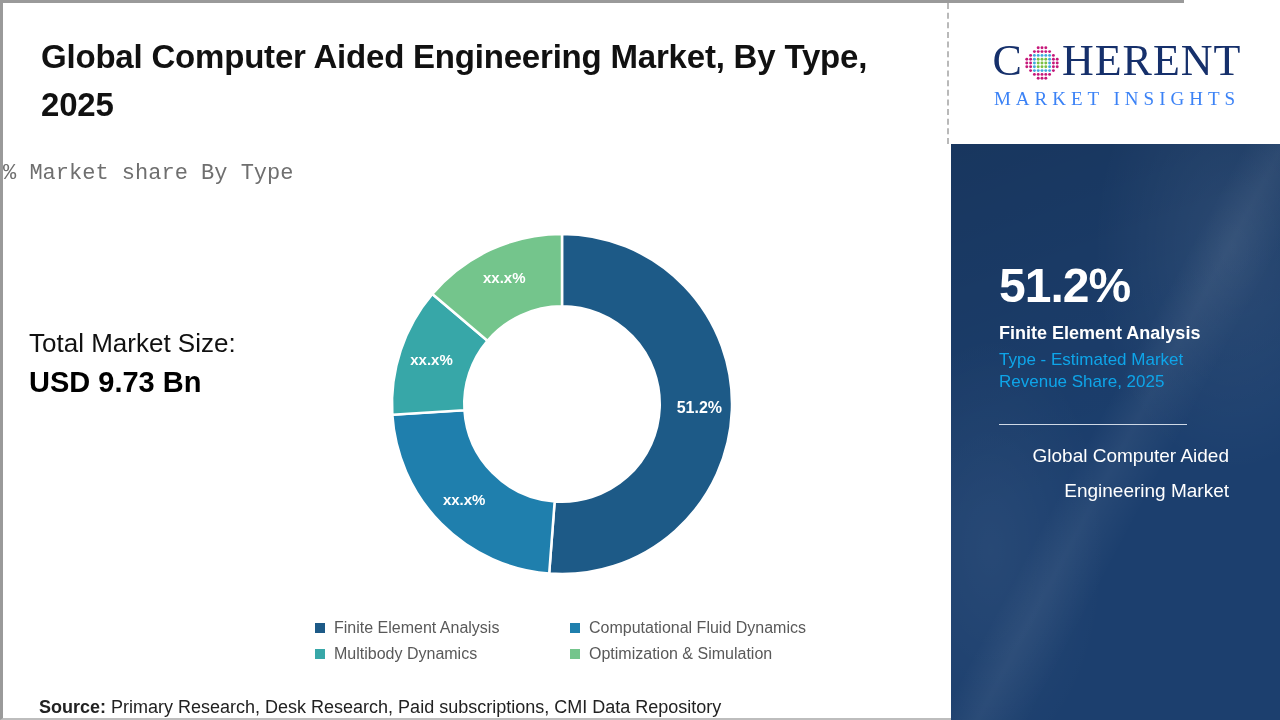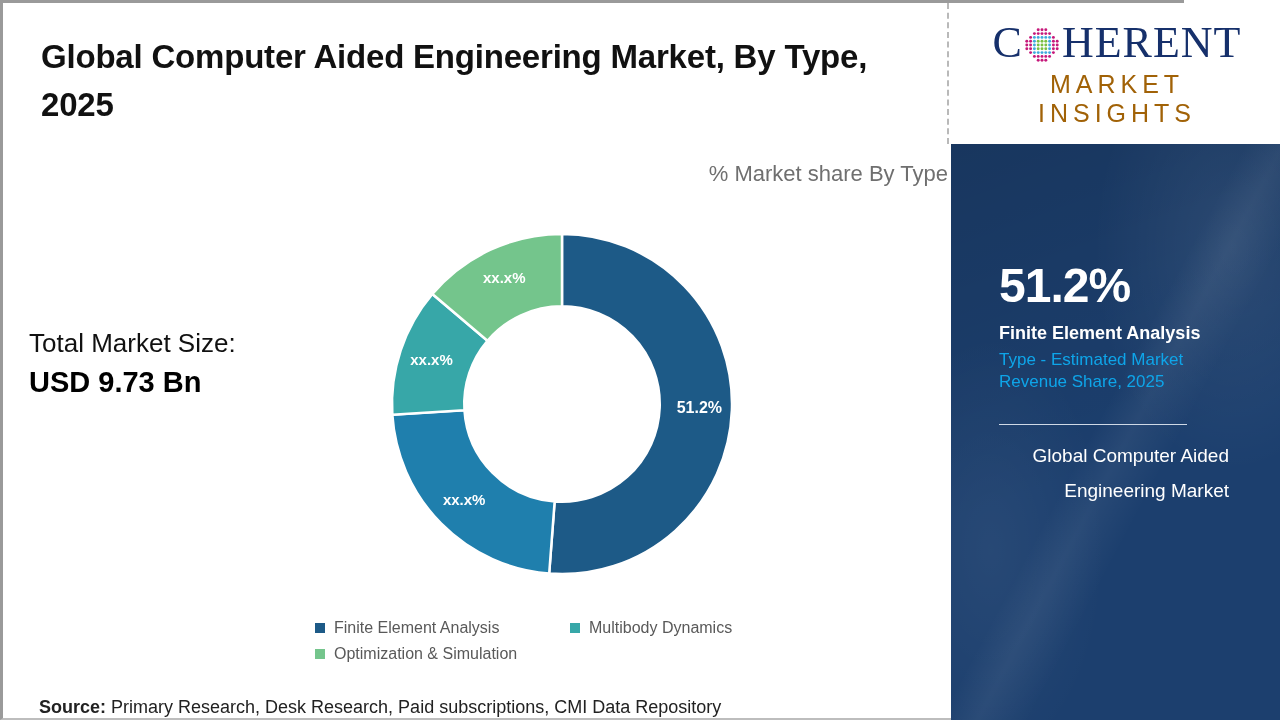--- a/index.html
+++ b/index.html
@@ -22,21 +22,21 @@
   #left-pane{position:absolute;left:0;top:0;width:945px;height:714px;background:#fff;}
 
   #chart-title{
     position:absolute;left:38px;top:30px;width:860px;
     font-size:33px;font-weight:bold;color:#111;
     line-height:1.46;letter-spacing:-0.2px;
   }
 
   #chart-subtitle{
     position:absolute;left:0;top:158px;width:945px;
-    text-align:right;font-size:22px;color:#6f6f6f;
+    text-align:left;font-size:22px;color:#6f6f6f;font-family:Liberation Mono, monospace;
   }
 
   
   #total-market{position:absolute;left:26px;top:322px;width:300px;}
   #total-market .tm-label{font-size:26px;color:#111;line-height:1.42;}
   #total-market .tm-value{font-size:29px;font-weight:bold;color:#000;line-height:1.42;}
 
   
   #donut-wrap{position:absolute;left:380px;top:222px;width:358px;height:358px;}
   #donut-svg{display:block;width:358px;height:358px;}
@@ -75,22 +75,22 @@
   #logo{width:292px;}
   #logo-top{display:flex;align-items:center;justify-content:center;height:46px;}
   .logo-word{
     font-family:"Liberation Serif","DejaVu Serif",serif;
     font-size:44px;font-weight:normal;color:#16306b;letter-spacing:1px;
     line-height:1;
   }
   #logo-globe{width:38px;height:38px;margin:0 1px 0 0;position:relative;top:2px;}
   #logo-sub{
     text-align:center;margin-top:4px;
-    font-family:Liberation Sans, sans-serif;
-    font-size:25px;color:#a16207;letter-spacing:5.0px;
+    font-family:Liberation Serif, serif;
+    font-size:19px;color:#3b82f6;letter-spacing:5.0px;
   }
 
   #blue-panel{
     position:absolute;left:0;top:141px;width:332px;height:579px;
     background:#1c3f6e;overflow:hidden;
   }
   #blue-panel .texture{
     position:absolute;inset:0;
     background:
       radial-gradient(ellipse 200px 320px at 85% 18%, rgba(255,255,255,.075), rgba(255,255,255,0) 70%),
@@ -141,20 +141,24 @@
             <text x="48.51114376564681" y="135.6932908788914" class="slice-label">xx.x%</text>
             <text x="121.24346341498169" y="54.23223518090322" class="slice-label">xx.x%</text>
           </g>
       </svg>
     </div>
 
     <div id="legend">
         <div class="legend-item">
           <span class="legend-swatch" style="background: rgb(29, 90, 135);"></span>
           <span>Finite Element Analysis</span>
+        </div>
+        <div class="legend-item">
+          <span class="legend-swatch" style="background: rgb(31, 127, 173);"></span>
+          <span>Computational Fluid Dynamics</span>
         </div>
         <div class="legend-item">
           <span class="legend-swatch" style="background: rgb(55, 167, 168);"></span>
           <span>Multibody Dynamics</span>
         </div>
         <div class="legend-item">
           <span class="legend-swatch" style="background: rgb(116, 197, 140);"></span>
           <span>Optimization &amp; Simulation</span>
         </div>
       </div>

